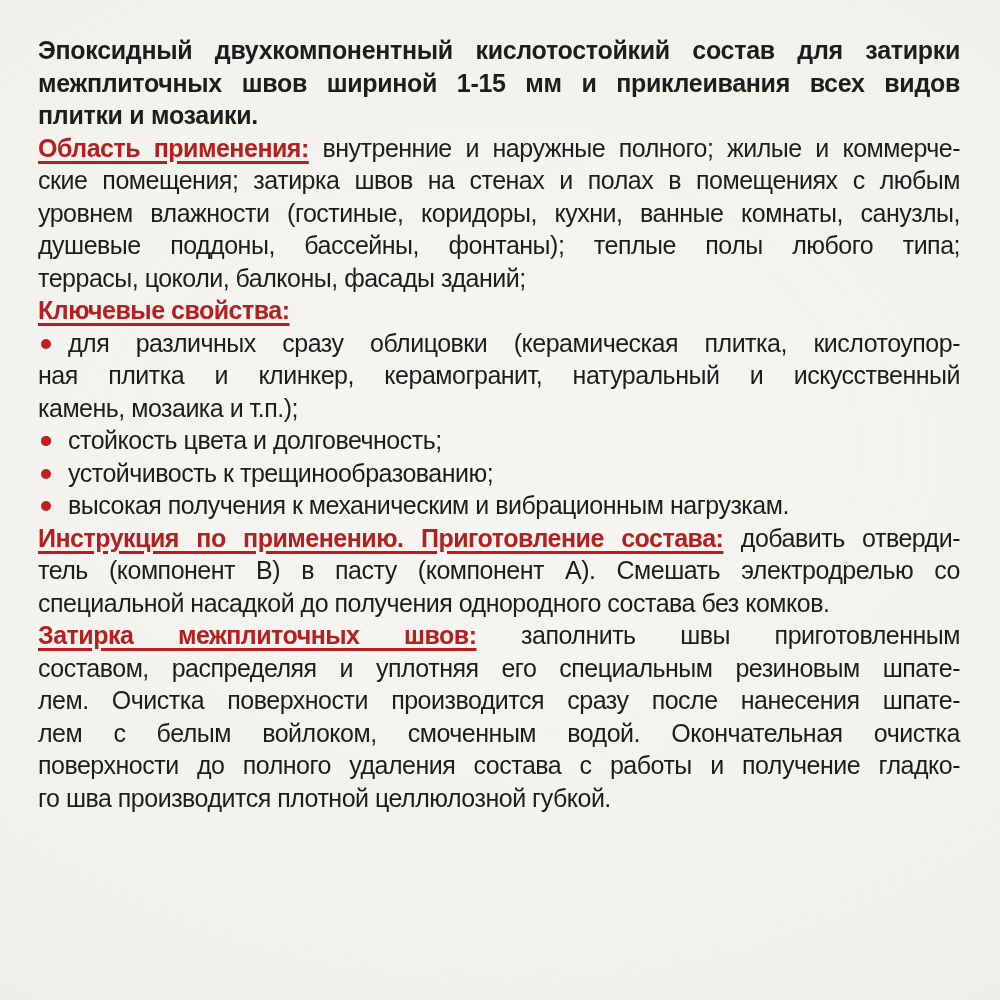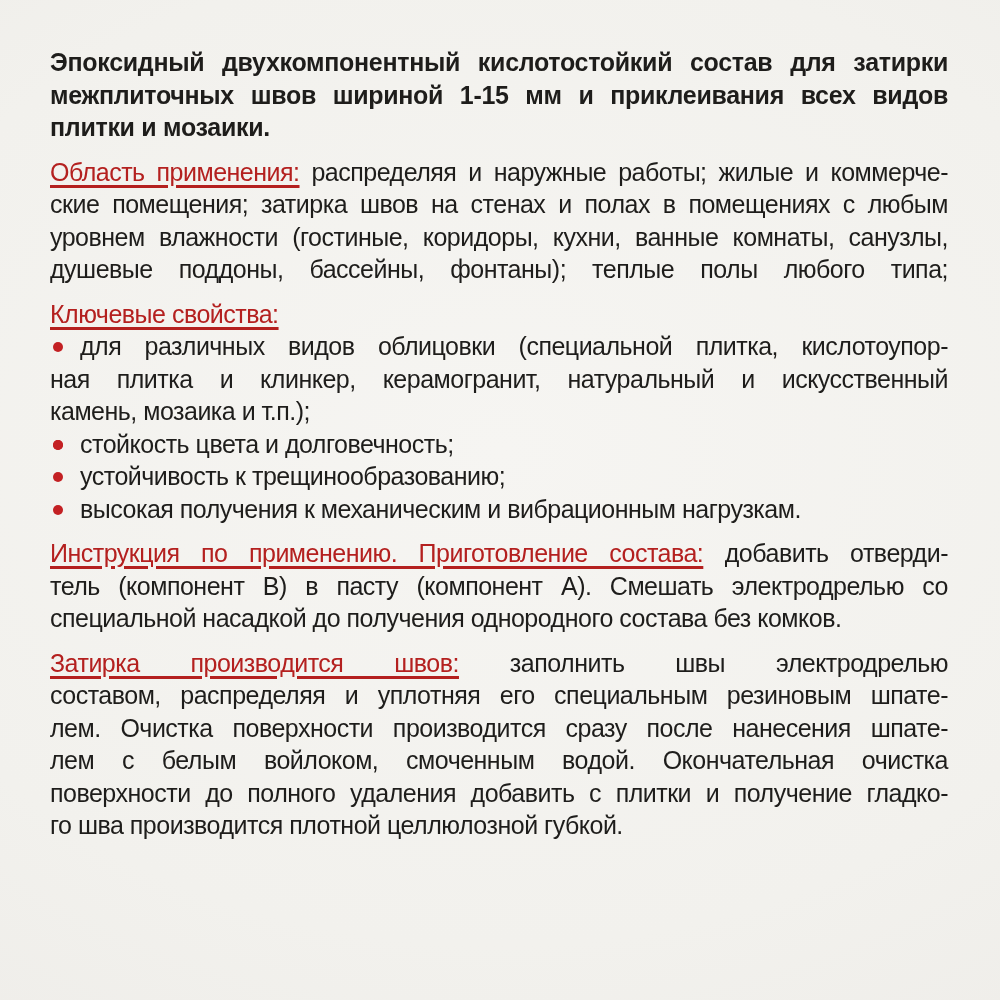--- a/index.html
+++ b/index.html
@@ -18,74 +18,75 @@
   .line {
     text-align: justify;
     text-align-last: justify;
     text-justify: inter-word;
     white-space: normal;
   }
   .line.left { text-align: left; text-align-last: left; }
   .title-line { font-weight: 700; letter-spacing: -0.3px; }
   .heading {
     color: #b4201f;
-    font-weight: 400;
+    font-weight: 700;
     text-decoration: underline;
     text-decoration-thickness: 2.5px;
     text-underline-offset: 4px;
     text-decoration-color: #b4201f;
   }
   .bullet-line { position: relative; padding-left: 30px; }
   .bullet-dot {
     position: absolute; left: 3px; top: 12px;
     width: 10px; height: 10px; border-radius: 50%;
     background: #c32023;
   }
-  section { margin: 12px; }
+  section { margin: 0; }
 </style>
 </head>
 <body>
 
 <div class="page">
 
   <section>
     <div class="line title-line">Эпоксидный двухкомпонентный кислотостойкий состав для затирки</div>
     <div class="line title-line">межплиточных швов шириной 1-15 мм и приклеивания всех видов</div>
     <div class="line title-line left">плитки и мозаики.</div>
   </section>
 
   <section>
-    <div class="line"><span class="heading">Область применения:</span> <span>распределяя и наружные работы; жилые и коммерче-</span></div>
+    <div class="line"><span class="heading">Область применения:</span> <span>внутренние и наружные полного; жилые и коммерче-</span></div>
     <div class="line">ские помещения; затирка швов на стенах и полах в помещениях с любым</div>
     <div class="line">уровнем влажности (гостиные, коридоры, кухни, ванные комнаты, санузлы,</div>
     <div class="line">душевые поддоны, бассейны, фонтаны); теплые полы любого типа;</div>
+    <div class="line left">террасы, цоколи, балконы, фасады зданий;</div>
   </section>
 
   <section>
     <div class="line left"><span class="heading">Ключевые свойства:</span></div>
 
-    <div class="line bullet-line"><span class="bullet-dot"></span><span>для различных видов облицовки (специальной плитка, кислотоупор-</span></div>
+    <div class="line bullet-line"><span class="bullet-dot"></span><span>для различных сразу облицовки (керамическая плитка, кислотоупор-</span></div>
     <div class="line">ная плитка и клинкер, керамогранит, натуральный и искусственный</div>
     <div class="line left">камень, мозаика и т.п.);</div>
 
     <div class="line left bullet-line"><span class="bullet-dot"></span></div>
     <div class="line left bullet-line"><span class="bullet-dot"></span><span>стойкость цвета и долговечность;</span></div>
     <div class="line left bullet-line"><span class="bullet-dot"></span><span>устойчивость к трещинообразованию;</span></div>
     <div class="line left bullet-line"><span class="bullet-dot"></span><span>высокая получения к механическим и вибрационным нагрузкам.</span></div>
   </section>
 
   <section>
     <div class="line"><span class="heading">Инструкция по применению. Приготовление состава:</span> <span>добавить отверди-</span></div>
     <div class="line">тель (компонент В) в пасту (компонент А). Смешать электродрелью со</div>
     <div class="line left">специальной насадкой до получения однородного состава без комков.</div>
   </section>
 
   <section>
-    <div class="line"><span class="heading">Затирка производится швов:</span> <span>заполнить швы электродрелью</span></div>
+    <div class="line"><span class="heading">Затирка межплиточных швов:</span> <span>заполнить швы приготовленным</span></div>
     <div class="line">составом, распределяя и уплотняя его специальным резиновым шпате-</div>
     <div class="line">лем. Очистка поверхности производится сразу после нанесения шпате-</div>
     <div class="line">лем с белым войлоком, смоченным водой. Окончательная очистка</div>
-    <div class="line">поверхности до полного удаления добавить с плитки и получение гладко-</div>
+    <div class="line">поверхности до полного удаления состава с работы и получение гладко-</div>
     <div class="line left">го шва производится плотной целлюлозной губкой.</div>
   </section>
 
 
 </div>
 
 </body></html>

